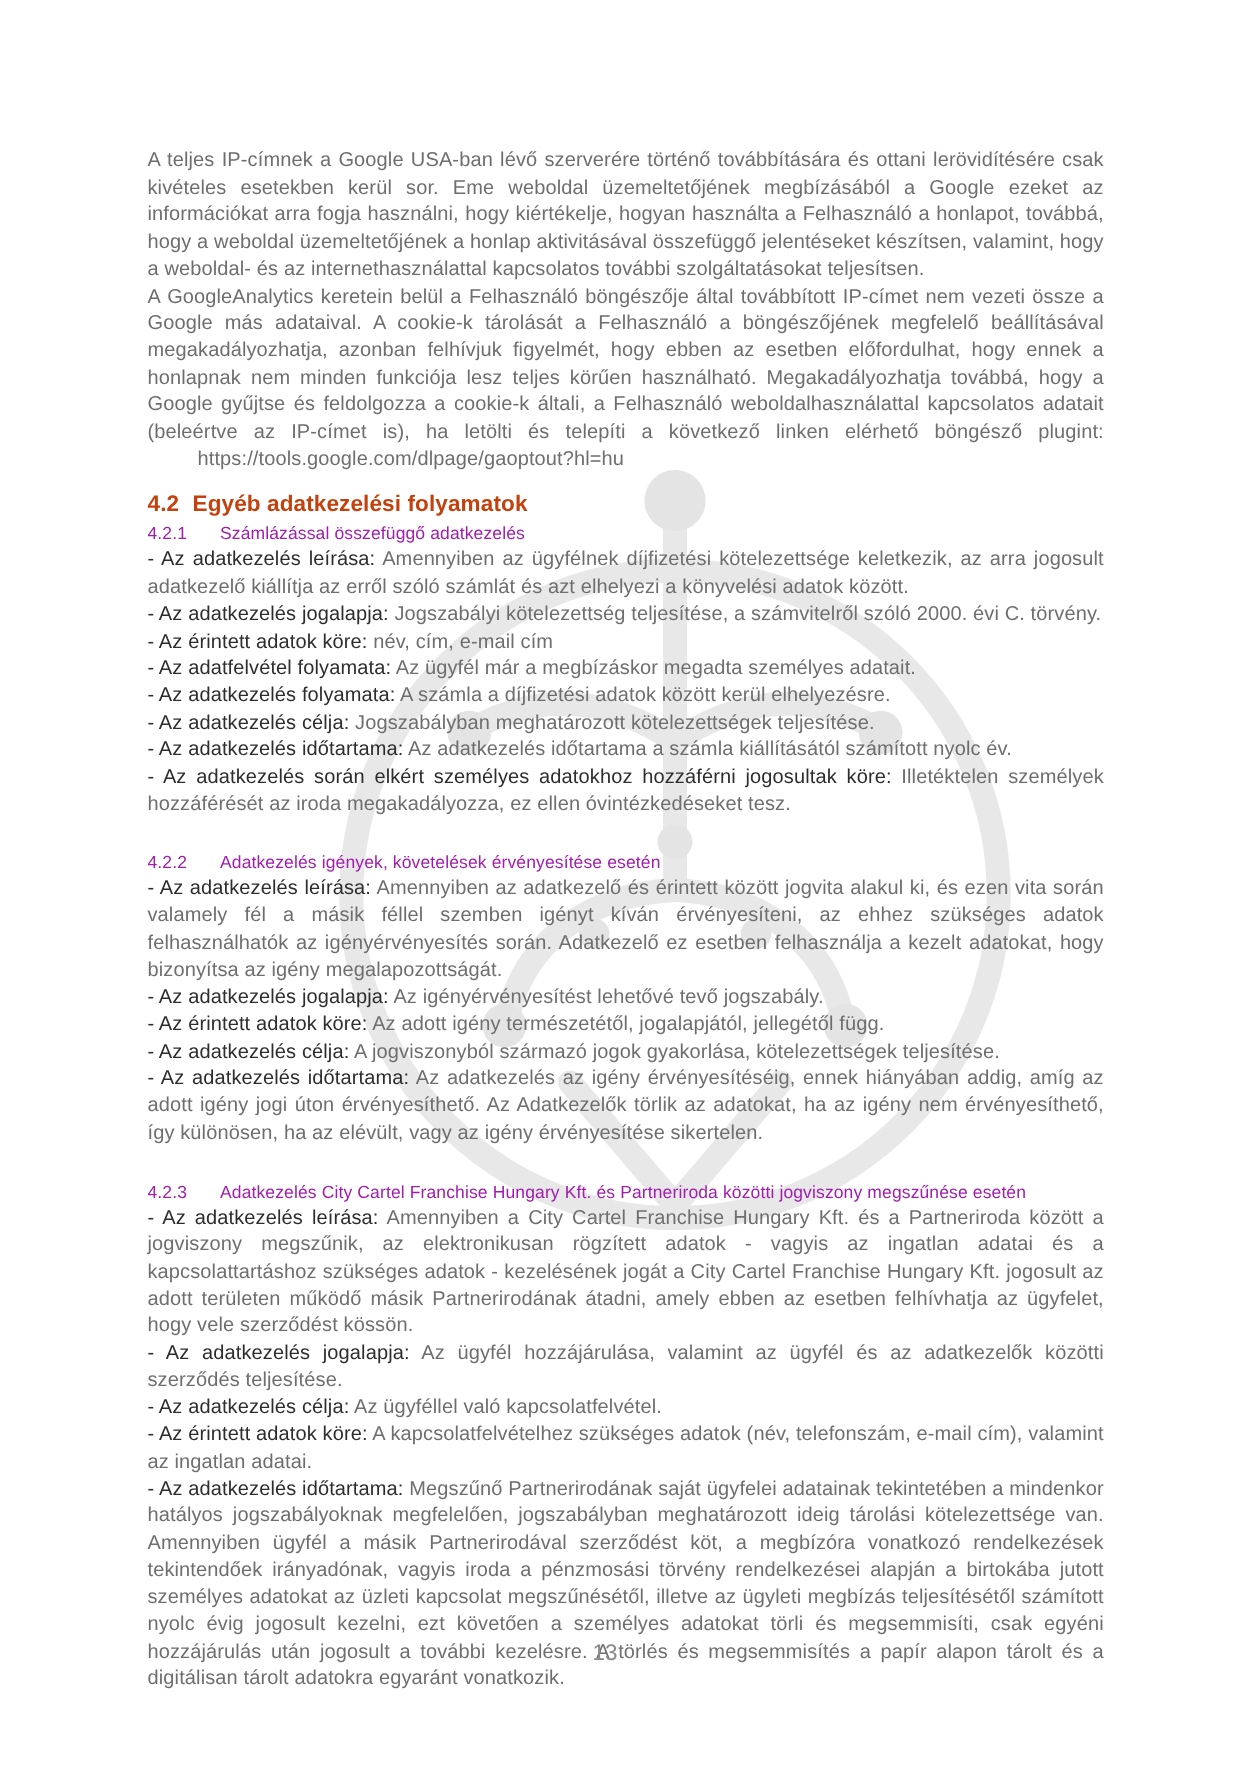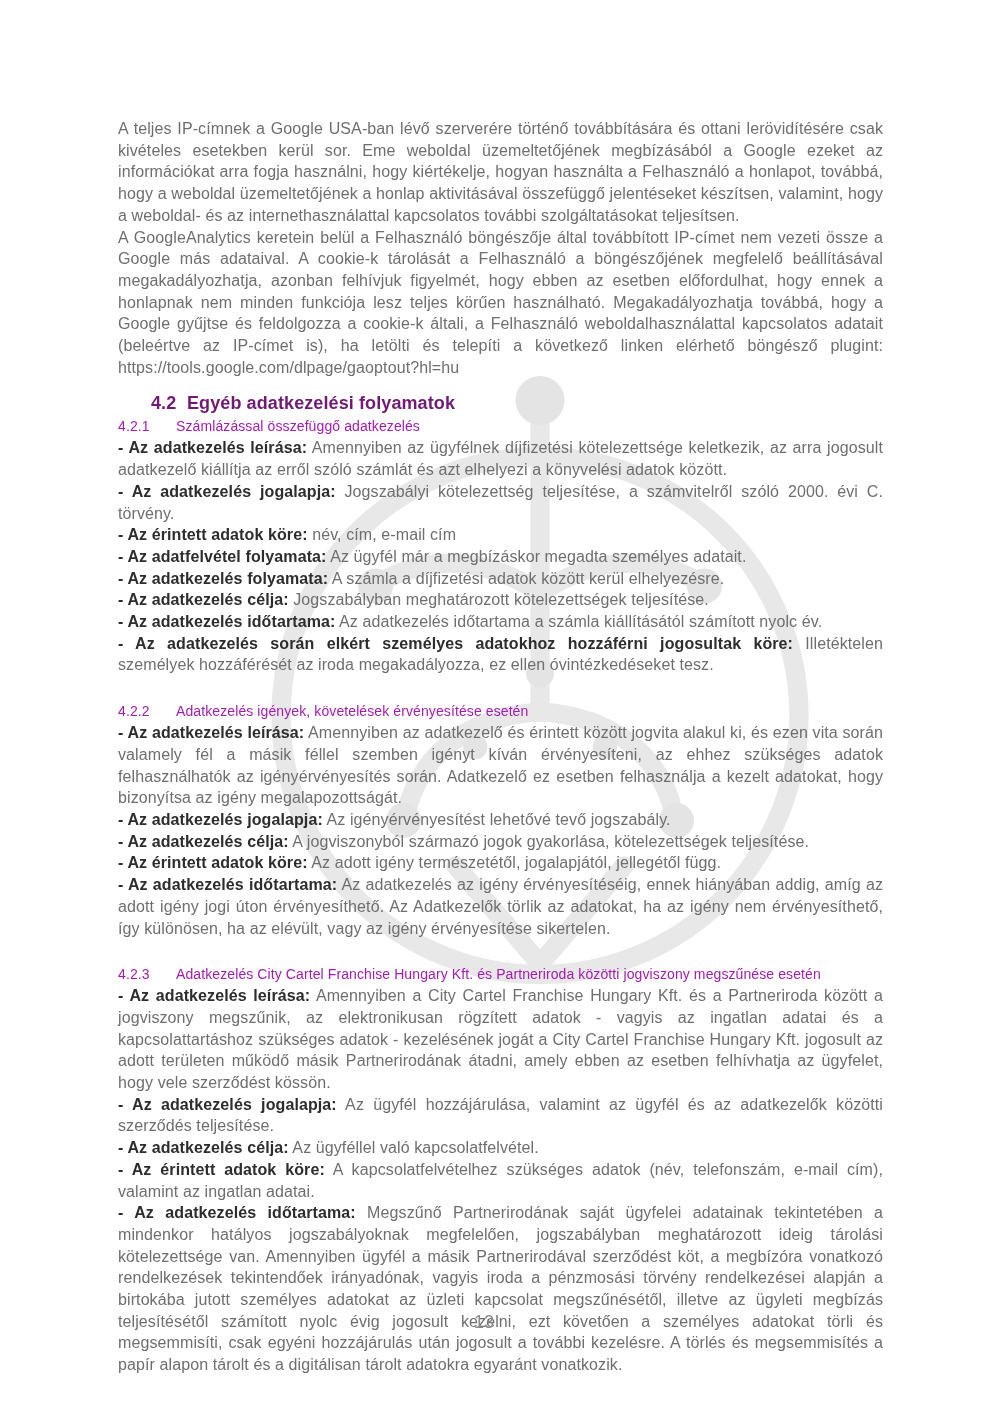--- a/index.html
+++ b/index.html
@@ -29,35 +29,35 @@
   p { margin: 0; }
   .body-par, .item {
     font-size: 16px;
     line-height: 21.7px;
     color: #6e6e6e;
     text-align: justify;
     letter-spacing: 0.1px;
   }
   .item strong, .body-par strong {
     color: #2d2d2d;
-    font-weight: bold;
+    font-weight: normal;
   }
   .plain-link {
     color: inherit;
     text-decoration: none;
     cursor: pointer;
+    margin-left: 40px;
   }
   .h2 {
     font-size: 18px;
     font-weight: bold;
-    color: #701a75;
+    color: #c2410c;
     line-height: 24px;
     margin-top: 13px;
     letter-spacing: 0.1px;
-    margin-left: 33px;
   }
   .h2 .hnum { display: inline-block; min-width: 36px; }
   .h3 {
     font-size: 14px;
     font-weight: normal;
     color: #a21caf;
     line-height: 22px;
     text-align: justify;
     letter-spacing: 0.1px;
   }
@@ -121,22 +121,22 @@
       <p class="item"><strong>- Az adatkezelés folyamata:</strong> <span>A számla a díjfizetési adatok között kerül elhelyezésre.</span></p>
       <p class="item"><strong>- Az adatkezelés célja:</strong> <span>Jogszabályban meghatározott kötelezettségek teljesítése.</span></p>
       <p class="item"><strong>- Az adatkezelés időtartama:</strong> <span>Az adatkezelés időtartama a számla kiállításától számított nyolc év.</span></p>
       <p class="item"><strong>- Az adatkezelés során elkért személyes adatokhoz hozzáférni jogosultak köre:</strong> <span>Illetéktelen személyek hozzáférését az iroda megakadályozza, ez ellen óvintézkedéseket tesz.</span></p>
     </div>
 
     <div class="subsection gap">
       <p class="h3"><span class="hnum">4.2.2</span><span>Adatkezelés igények, követelések érvényesítése esetén</span></p>
       <p class="item"><strong>- Az adatkezelés leírása:</strong> <span>Amennyiben az adatkezelő és érintett között jogvita alakul ki, és ezen vita során valamely fél a másik féllel szemben igényt kíván érvényesíteni, az ehhez szükséges adatok felhasználhatók az igényérvényesítés során. Adatkezelő ez esetben felhasználja a kezelt adatokat, hogy bizonyítsa az igény megalapozottságát.</span></p>
       <p class="item"><strong>- Az adatkezelés jogalapja:</strong> <span>Az igényérvényesítést lehetővé tevő jogszabály.</span></p>
+      <p class="item"><strong>- Az érintett adatok köre:</strong> <span>Az adott igény természetétől, jogalapjától, jellegétől függ.</span></p>
       <p class="item"><strong>- Az adatkezelés célja:</strong> <span>A jogviszonyból származó jogok gyakorlása, kötelezettségek teljesítése.</span></p>
-      <p class="item"><strong>- Az érintett adatok köre:</strong> <span>Az adott igény természetétől, jogalapjától, jellegétől függ.</span></p>
       <p class="item"><strong>- Az adatkezelés időtartama:</strong> <span>Az adatkezelés az igény érvényesítéséig, ennek hiányában addig, amíg az adott igény jogi úton érvényesíthető. Az Adatkezelők törlik az adatokat, ha az igény nem érvényesíthető, így különösen, ha az elévült, vagy az igény érvényesítése sikertelen.</span></p>
     </div>
 
     <div class="subsection gap">
       <p class="h3"><span class="hnum">4.2.3</span><span>Adatkezelés City Cartel Franchise Hungary Kft. és Partneriroda közötti jogviszony megszűnése esetén</span></p>
       <p class="item"><strong>- Az adatkezelés leírása:</strong> <span>Amennyiben a City Cartel Franchise Hungary Kft. és a Partneriroda között a jogviszony megszűnik, az elektronikusan rögzített adatok - vagyis az ingatlan adatai és a kapcsolattartáshoz szükséges adatok - kezelésének jogát a City Cartel Franchise Hungary Kft. jogosult az adott területen működő másik Partnerirodának átadni, amely ebben az esetben felhívhatja az ügyfelet, hogy vele szerződést kössön.</span></p>
       <p class="item"><strong>- Az adatkezelés jogalapja:</strong> <span>Az ügyfél hozzájárulása, valamint az ügyfél és az adatkezelők közötti szerződés teljesítése.</span></p>
       <p class="item"><strong>- Az adatkezelés célja:</strong> <span>Az ügyféllel való kapcsolatfelvétel.</span></p>
       <p class="item"><strong>- Az érintett adatok köre:</strong> <span>A kapcsolatfelvételhez szükséges adatok (név, telefonszám, e-mail cím), valamint az ingatlan adatai.</span></p>
       <p class="item"><strong>- Az adatkezelés időtartama:</strong> <span>Megszűnő Partnerirodának saját ügyfelei adatainak tekintetében a mindenkor hatályos jogszabályoknak megfelelően, jogszabályban meghatározott ideig tárolási kötelezettsége van. Amennyiben ügyfél a másik Partnerirodával szerződést köt, a megbízóra vonatkozó rendelkezések tekintendőek irányadónak, vagyis iroda a pénzmosási törvény rendelkezései alapján a birtokába jutott személyes adatokat az üzleti kapcsolat megszűnésétől, illetve az ügyleti megbízás teljesítésétől számított nyolc évig jogosult kezelni, ezt követően a személyes adatokat törli és megsemmisíti, csak egyéni hozzájárulás után jogosult a további kezelésre. A törlés és megsemmisítés a papír alapon tárolt és a digitálisan tárolt adatokra egyaránt vonatkozik.</span></p>

